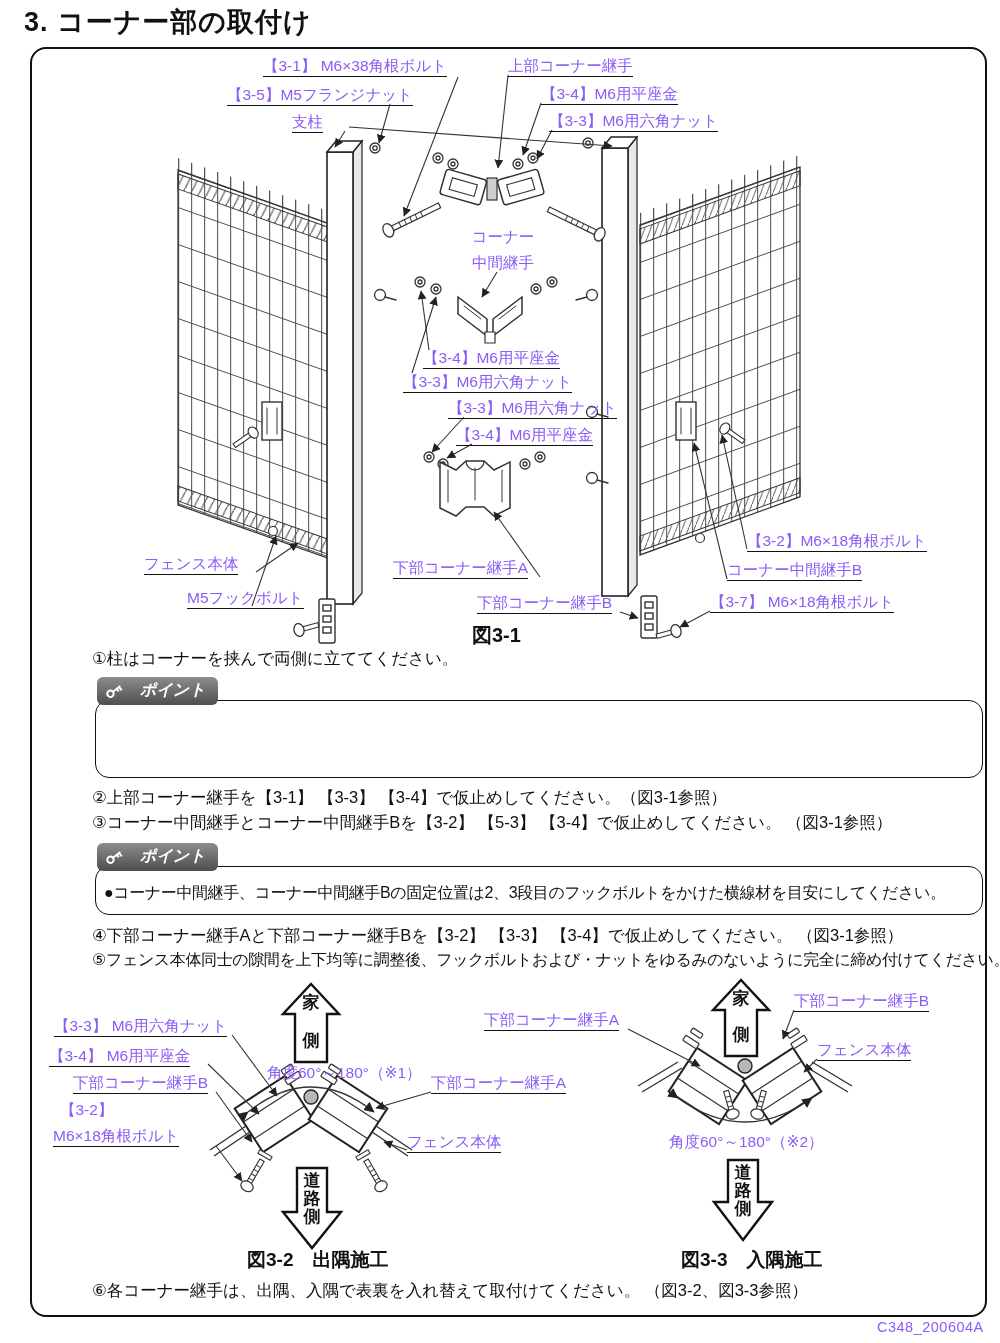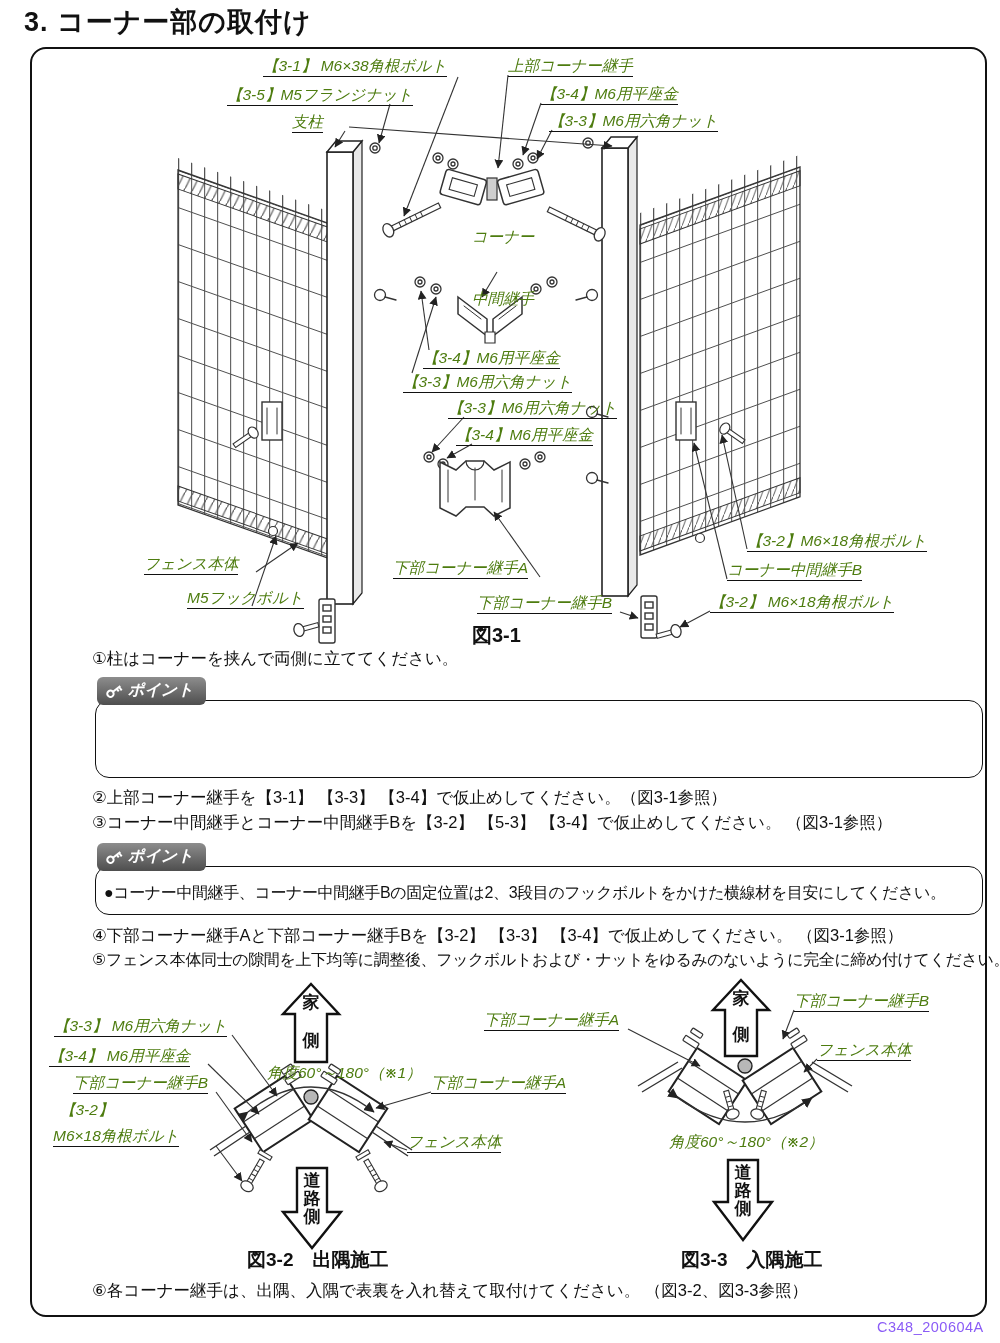--- a/index.html
+++ b/index.html
@@ -2,28 +2,28 @@
 <html><head>
 <meta charset="utf-8">
 <style>
   html,body{margin:0;padding:0;background:#fff;}
   #page{position:relative;width:1000px;height:1343px;background:#fff;overflow:hidden;
         font-family:"Liberation Sans","DejaVu Sans",sans-serif;color:#111;}
   .abs{position:absolute;}
   #art{position:absolute;left:0;top:0;pointer-events:none;}
   .title{font-size:27px;font-weight:bold;letter-spacing:1px;text-align:right;}
   .frame{border:2.2px solid #111;border-radius:16px;}
-  .lbl{font-size:15.5px;line-height:18px;white-space:nowrap;color:#4d7c0f;font-style:italic;}
+  .lbl{font-size:15.5px;line-height:18px;white-space:nowrap;color:#8b5cf6;}
   .u{border-bottom:1.4px solid #111;padding-bottom:1px;}
   .cap{font-size:19px;font-weight:bold;white-space:nowrap;}
   .step{font-size:16.5px;white-space:nowrap;}
   .tight{font-size:16px;letter-spacing:-0.4px;}
   .pbox{border:1.6px solid #111;border-radius:14px;background:#fff;}
   .pbullet{font-size:16px;white-space:nowrap;}
-  .badge{display:inline-flex;align-items:center;gap:4px;background:linear-gradient(#8d8d8d,#4e4e4e);
+  .badge{display:inline-flex;align-items:center;gap:16px;background:linear-gradient(#8d8d8d,#4e4e4e);
          color:#fff;font-weight:bold;font-style:italic;font-size:16px;
          padding:3px 12px 4px 7px;border-radius:6px;white-space:nowrap;}
   .arrowch{font-size:17px;font-weight:bold;width:18px;text-align:center;line-height:18px;}
   .code{font-size:14.5px;color:#8b5cf6;letter-spacing:0.5px;}
   .ctr2{text-align:center;}
 </style>
 </head>
 <body>
 
 <div id="page">
@@ -303,32 +303,32 @@
 
   <div class="abs frame" style="left:30px;top:47px;width:953px;height:1266px;"></div>
 
   <div class="abs lbl u" style="left:263px;top:57px;">【3-1】 M6×38角根ボルト</div>
   <div class="abs lbl u" style="left:508px;top:57px;">上部コーナー継手</div>
   <div class="abs lbl u" style="left:227px;top:86px;">【3-5】M5フランジナット</div>
   <div class="abs lbl u" style="left:541px;top:85px;">【3-4】M6用平座金</div>
   <div class="abs lbl u" style="left:292px;top:113px;">支柱</div>
   <div class="abs lbl u" style="left:549px;top:112px;">【3-3】M6用六角ナット</div>
   <div class="abs lbl ctr2" style="left:470px;top:228px;width:66px;">コーナー</div>
-  <div class="abs lbl ctr2" style="left:466px;top:254px;width:74px;margin-top:36px;">中間継手</div>
+  <div class="abs lbl ctr2" style="left:466px;top:254px;width:74px;">中間継手</div>
   <div class="abs lbl u" style="left:423px;top:349px;">【3-4】M6用平座金</div>
   <div class="abs lbl u" style="left:403px;top:373px;">【3-3】M6用六角ナット</div>
   <div class="abs lbl u" style="left:448px;top:399px;">【3-3】M6用六角ナット</div>
   <div class="abs lbl u" style="left:456px;top:426px;">【3-4】M6用平座金</div>
   <div class="abs lbl u" style="left:747px;top:532px;">【3-2】M6×18角根ボルト</div>
   <div class="abs lbl u" style="left:727px;top:561px;">コーナー中間継手B</div>
   <div class="abs lbl u" style="left:144px;top:555px;">フェンス本体</div>
   <div class="abs lbl u" style="left:393px;top:559px;">下部コーナー継手A</div>
   <div class="abs lbl u" style="left:147px;top:589px;margin-left:40px;">M5フックボルト</div>
   <div class="abs lbl u" style="left:477px;top:594px;">下部コーナー継手B</div>
-  <div class="abs lbl u" style="left:710px;top:593px;">【3-2】 M6×18角根ボルト</div>
+  <div class="abs lbl u" style="left:710px;top:593px;">【3-7】 M6×18角根ボルト</div>
   <div class="abs cap" style="left:472px;top:622px;font-size:20px;">図3-1</div>
 
   <div class="abs step" style="left:92px;top:648px;">①柱はコーナーを挟んで両側に立ててください。</div>
 
   <div class="abs pbox" style="left:95px;top:700px;width:886px;height:76px;"></div>
   <div class="abs badge" style="left:97px;top:677px;">
     <svg width="20" height="20" viewBox="0 0 20 20">
       <g transform="rotate(-38 10 10)" stroke="#fff" fill="none" stroke-width="2">
         <circle cx="5.5" cy="10" r="3.2"></circle>
         <path d="M8.7 10 H18 M13.5 10 V13.2 M16.5 10 V14.2"></path>

